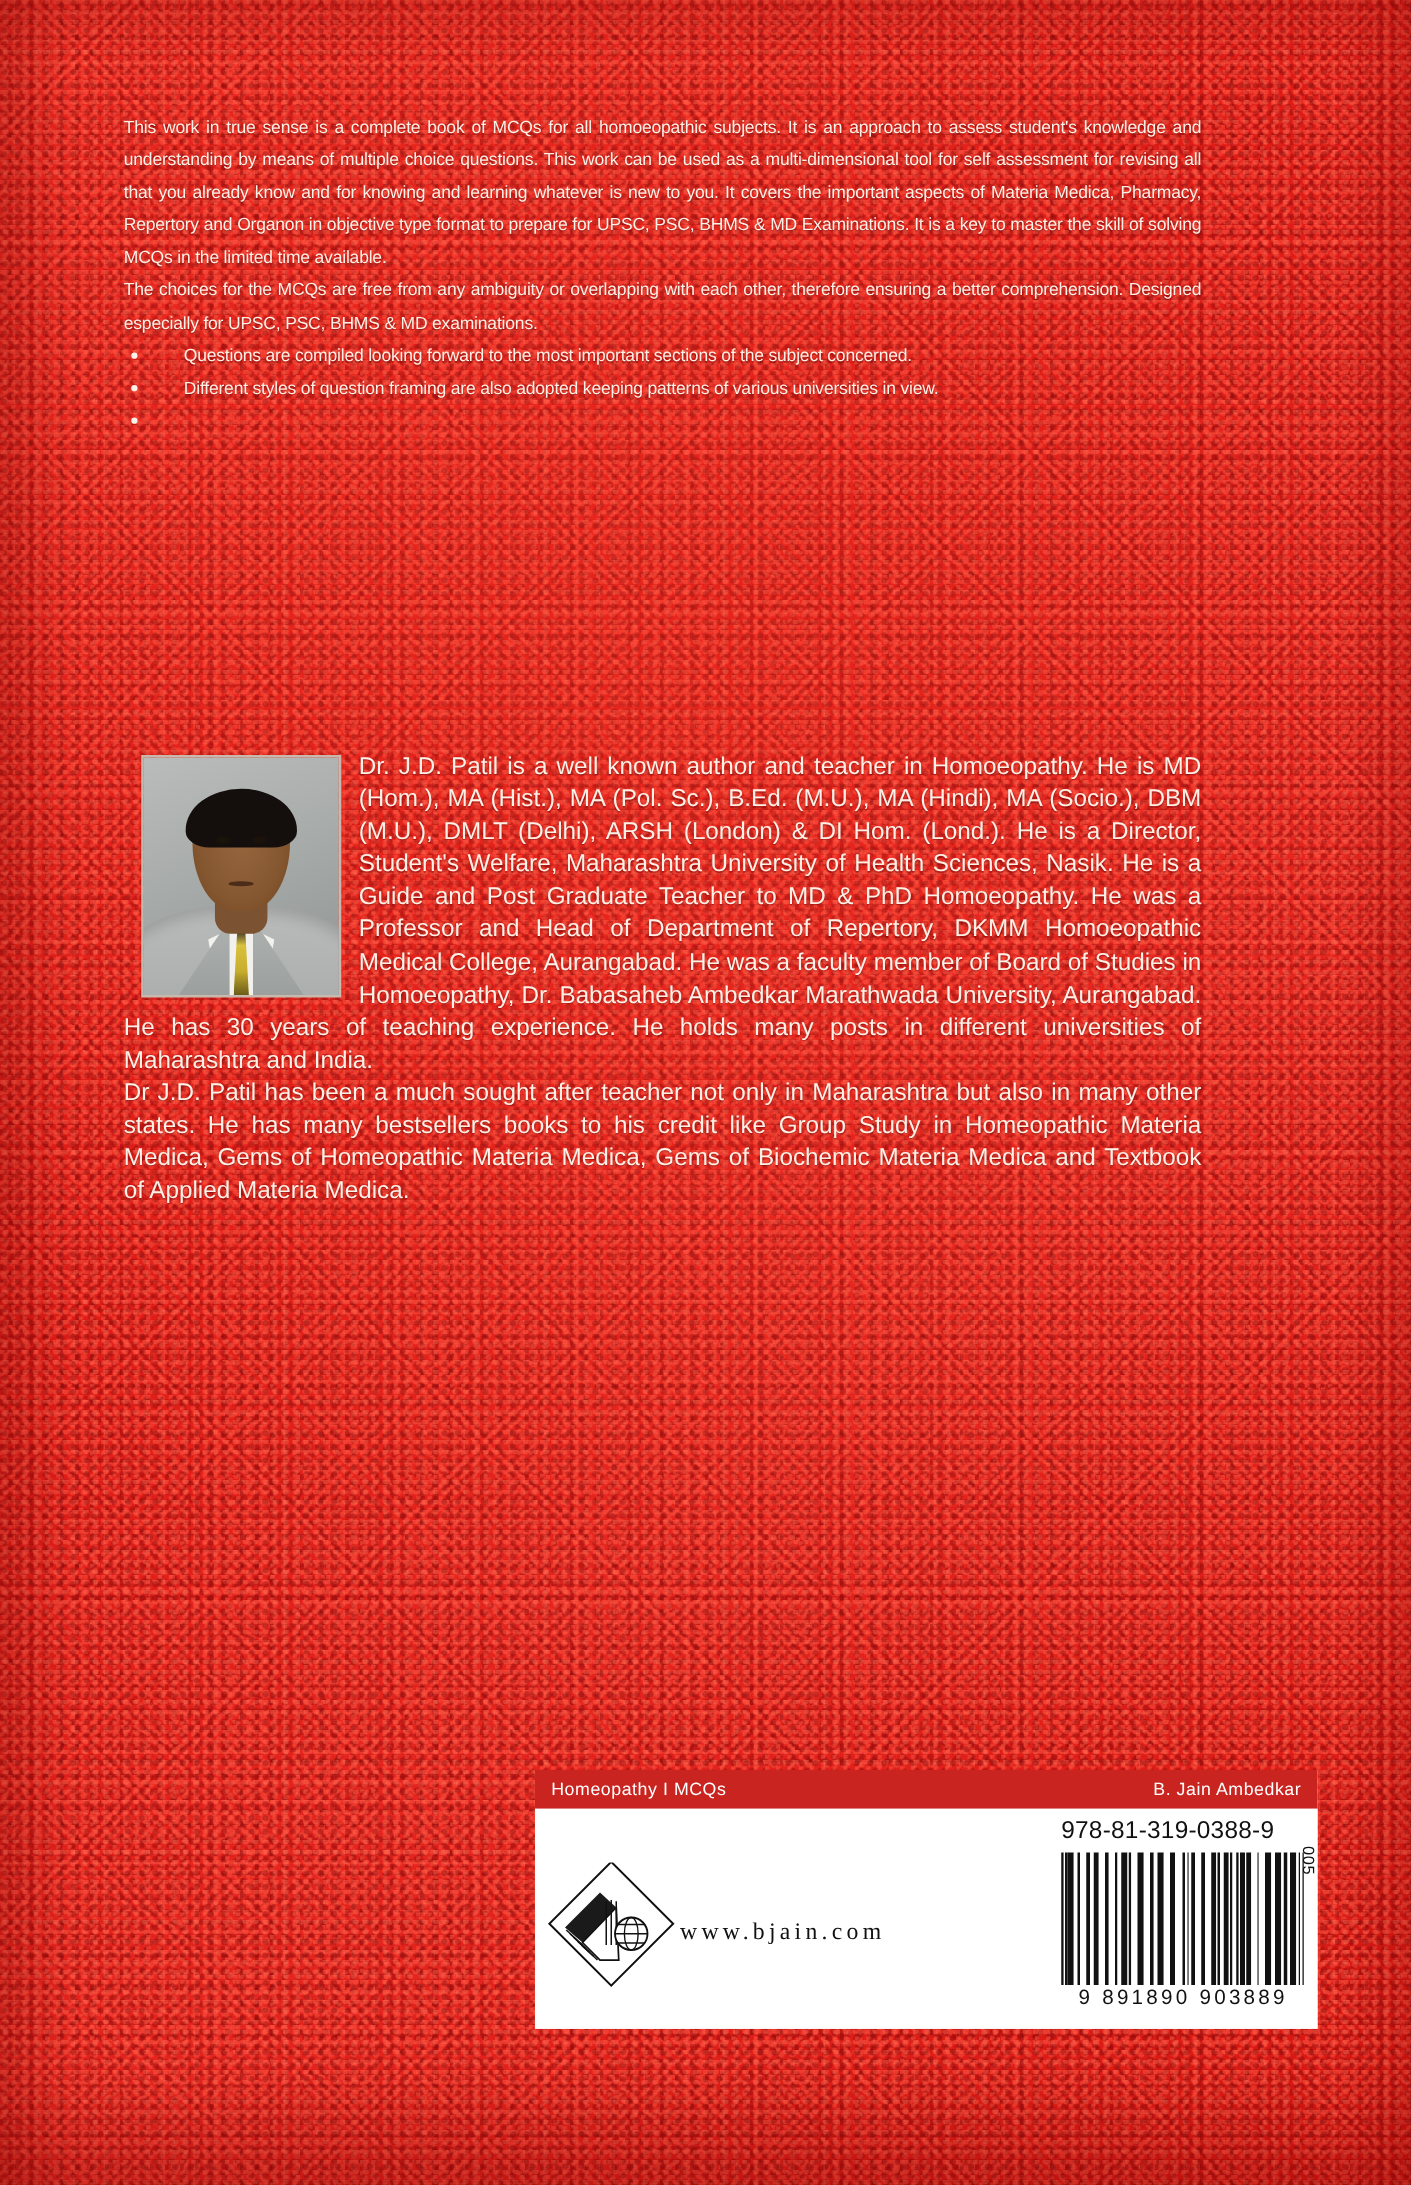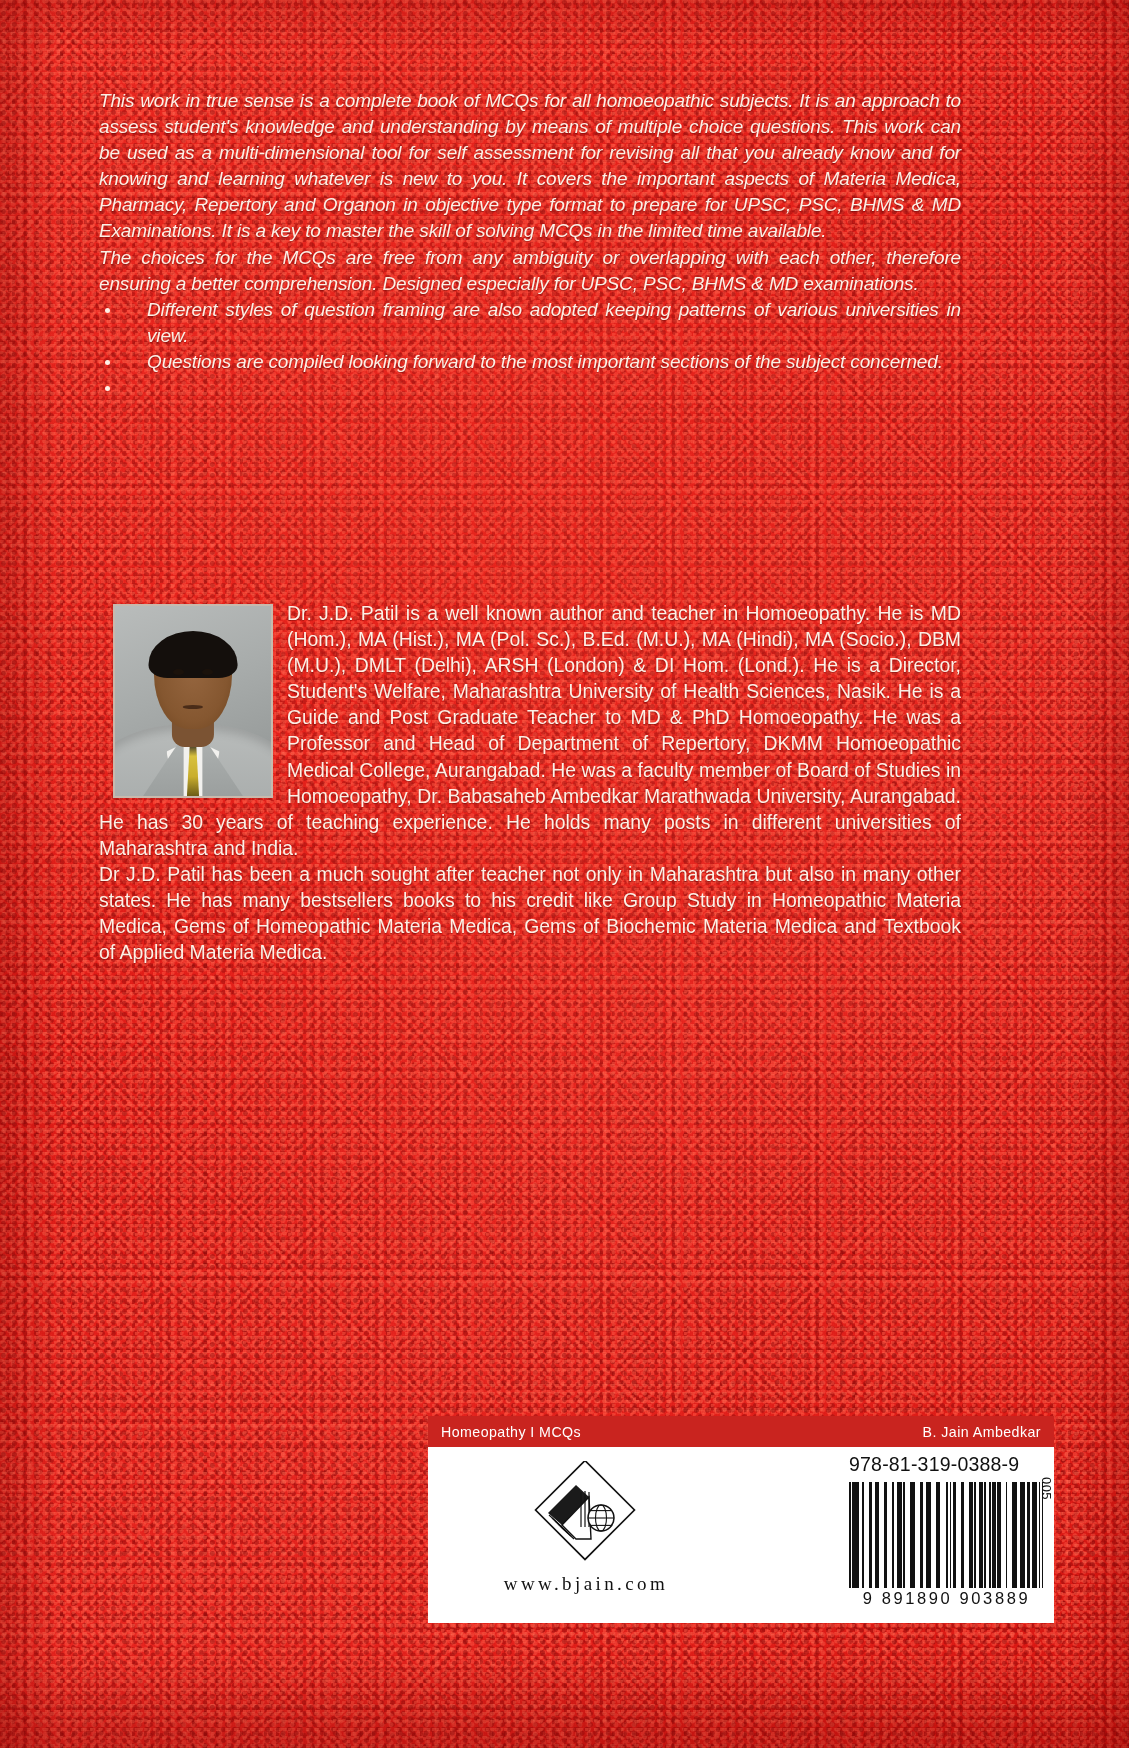--- a/index.html
+++ b/index.html
@@ -57,26 +57,25 @@
       linear-gradient(to top,    rgba(120,0,0,.28) 0px, rgba(120,0,0,0) 90px);
   }
 
   
   .copy {
     position: absolute;
     left: 99px;
     top: 88px;
     width: 862px;
     color: #fdf0e6;
-    font-size: 19px;
+    font-size: 14px;
     line-height: 26.1px;
     text-align: justify;
     letter-spacing: -0.15px;
     text-shadow: 0 1px 1px rgba(90,0,0,.45);
-    font-style: italic;
   }
   .copy p {
     margin: 0;
     text-align: justify;
     text-justify: inter-word;
   }
 
   ul.features {
     list-style: none;
     margin: 0;
@@ -238,21 +237,20 @@
     height: 176px;
     background: #ffffff;
   }
   #logo-area {
     position: absolute;
     left: 8px;
     top: 0;
     width: 300px;
     height: 176px;
     display: flex;
-    flex-direction: column;
     align-items: center;
     justify-content: flex-start;
     padding-top: 14px;
     box-sizing: border-box;
   }
   #bjain-url {
     margin-top: 8px;
     font-size: 19px;
     letter-spacing: 3.4px;
     color: #111;
@@ -303,25 +301,25 @@
 <div id="cover">
   <div id="grain"></div>
   <div id="vignette"></div>
 
   <div class="copy">
     <p>This work in true sense is a complete book of MCQs for all homoeopathic subjects. It is an approach to assess student's knowledge and understanding by means of multiple choice questions. This work can be used as a multi-dimensional tool for self assessment for revising all that you already know and for knowing and learning whatever is new to you. It covers the important aspects of Materia Medica, Pharmacy, Repertory and Organon in objective type format to prepare for UPSC, PSC, BHMS &amp; MD Examinations. It is a key to master the skill of solving MCQs in the limited time available.</p>
     <p>The choices for the MCQs are free from any ambiguity or overlapping with each other, therefore ensuring a better comprehension. Designed especially for UPSC, PSC, BHMS &amp; MD examinations.</p>
     <ul class="features">
       <li>
         <span class="bul"></span>
-        <span>Different styles of question framing are also adopted keeping patterns of various universities in view.</span>
+        <span>Questions are compiled looking forward to the most important sections of the subject concerned.</span>
       </li>
       <li>
         <span class="bul"></span>
-        <span>Questions are compiled looking forward to the most important sections of the subject concerned.</span>
+        <span>Different styles of question framing are also adopted keeping patterns of various universities in view.</span>
       </li>
       <li>
         <span class="bul"></span>
       </li>
     </ul>
   </div>
 
   <div id="author-block">
     <div id="author-photo">
       <div class="ph-shoulders"></div>

